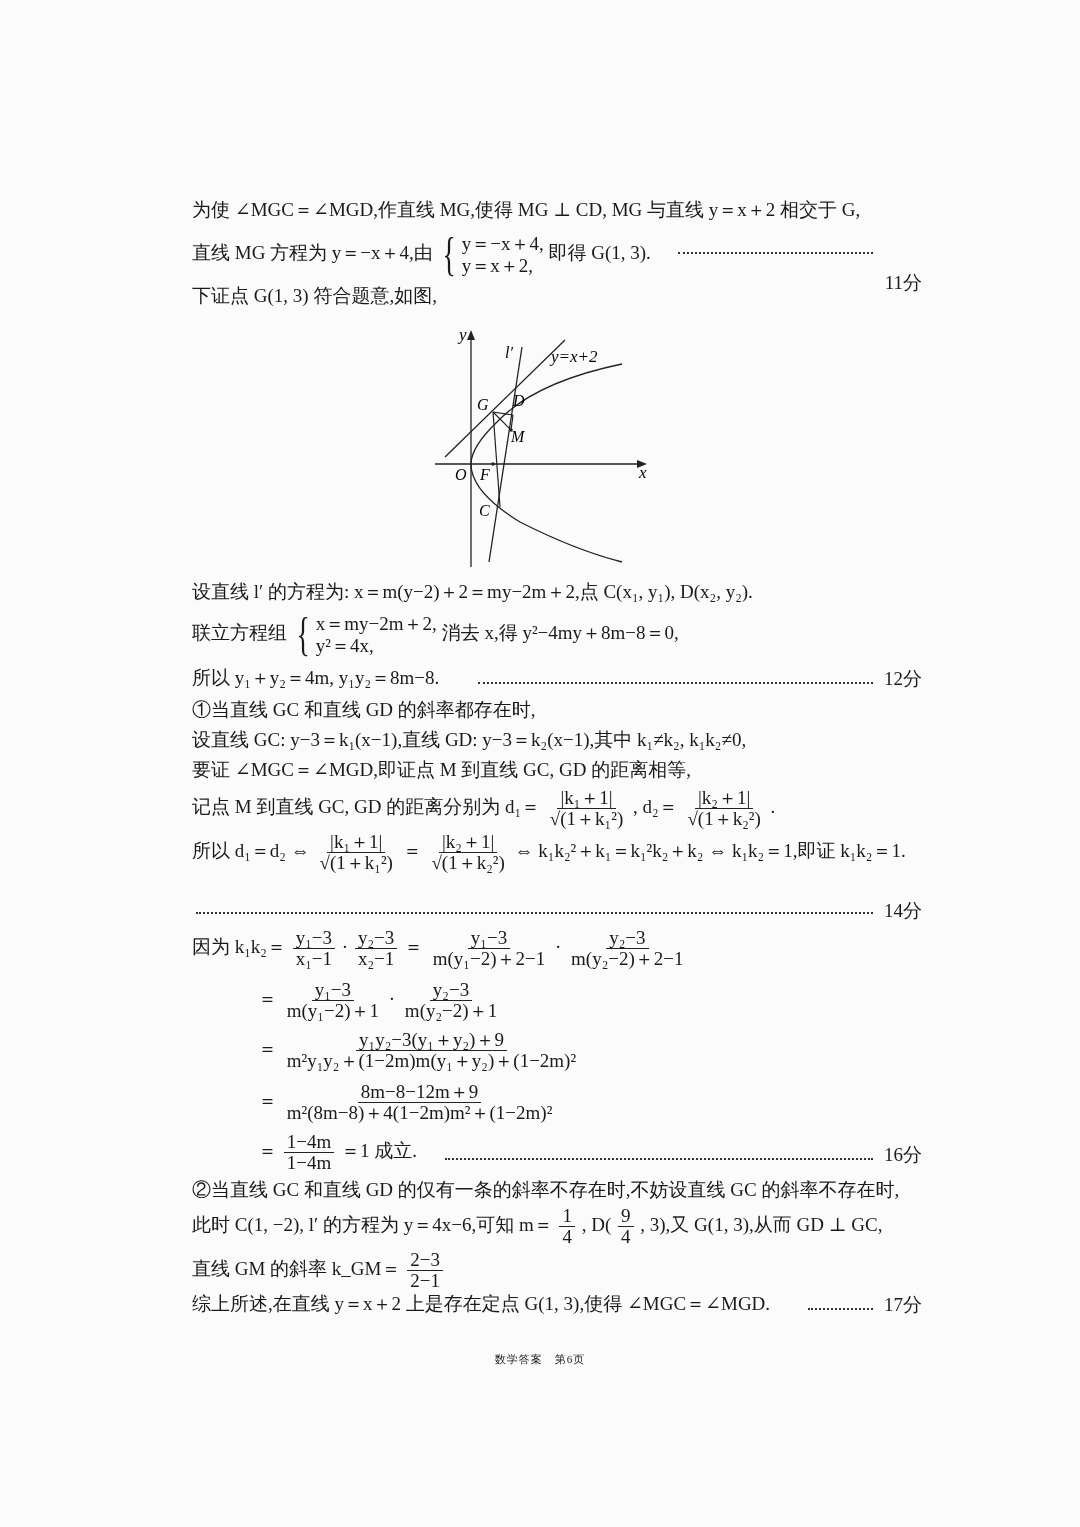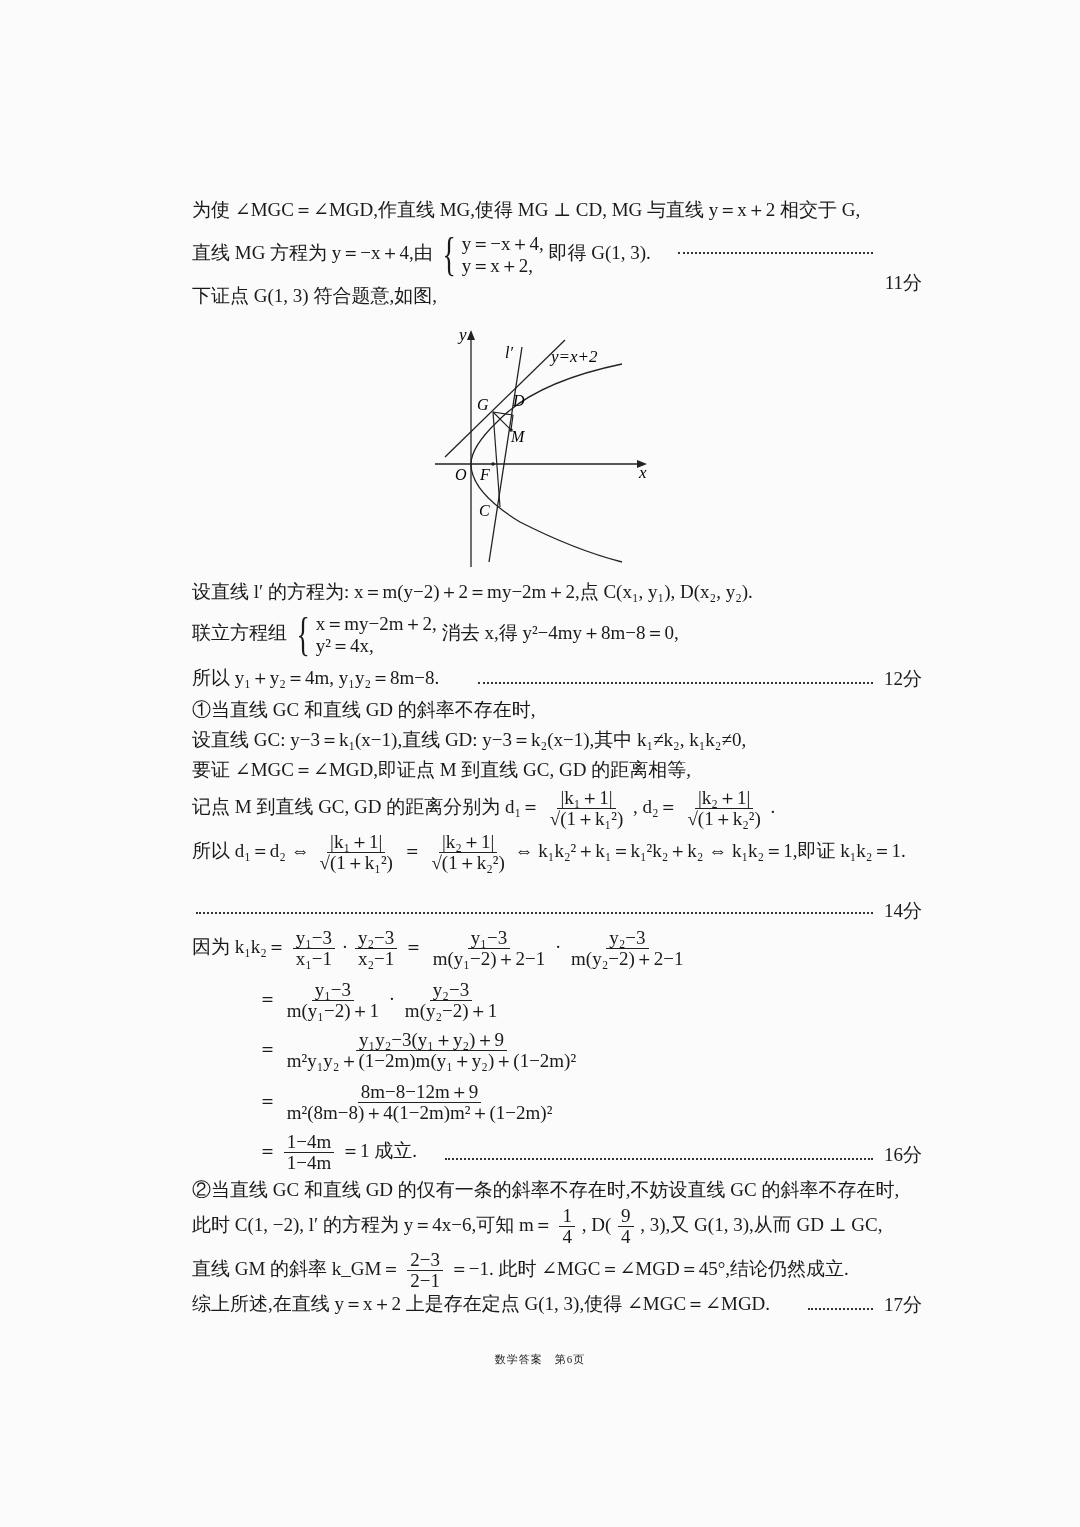--- a/index.html
+++ b/index.html
@@ -82,21 +82,21 @@
         <span>y²＝4x,</span>
       </span>
   </span>
   <span>消去 x,得 y²−4my＋8m−8＝0,</span>
 </div>
 
 <div class="line" style="top:666px;"><span>所以 y₁＋y₂＝4m, y₁y₂＝8m−8.</span></div>
 <div class="dots" style="left:478px; width:395px; top:682px;"></div>
 <div class="score" style="top:666px;">12分</div>
 
-<div class="line" style="top:698px;"><span>①当直线 GC 和直线 GD 的斜率不存在时,</span></div>
+<div class="line" style="top:698px;"><span>①当直线 GC 和直线 GD 的斜率都存在时,</span></div>
 <div class="line" style="top:728px;"><span>设直线 GC: y−3＝k₁(x−1),直线 GD: y−3＝k₂(x−1),其中 k₁≠k₂, k₁k₂≠0,</span></div>
 <div class="line" style="top:758px;"><span>要证 ∠MGC＝∠MGD,即证点 M 到直线 GC, GD 的距离相等,</span></div>
 
 <div class="line" style="top:788px;">
   <span>记点 M 到直线 GC, GD 的距离分别为 d₁＝</span>
   <span class="frac">
       <span class="num">|k₁＋1|</span>
       <span class="den">√(1＋k₁²)</span>
     </span>
   <span>, d₂＝</span>
@@ -201,20 +201,19 @@
     </span>
   <span>, 3),又 G(1, 3),从而 GD ⊥ GC,</span>
 </div>
 
 <div class="line" style="top:1250px;">
   <span>直线 GM 的斜率 k_GM＝</span>
   <span class="frac">
       <span class="num">2−3</span>
       <span class="den">2−1</span>
     </span>
-  <span>＝−1.  此时 ∠MGC＝∠MGD＝45°,结论仍然成立.</span>
 </div>
 
 <div class="line" style="top:1292px;"><span>综上所述,在直线 y＝x＋2 上是存在定点 G(1, 3),使得 ∠MGC＝∠MGD.</span></div>
 <div class="dots" style="left:808px; width:65px; top:1308px;"></div>
 <div class="score" style="top:1292px;">17分</div>
 
 <div class="footer">数学答案　第6页</div>
 
 </body></html>

